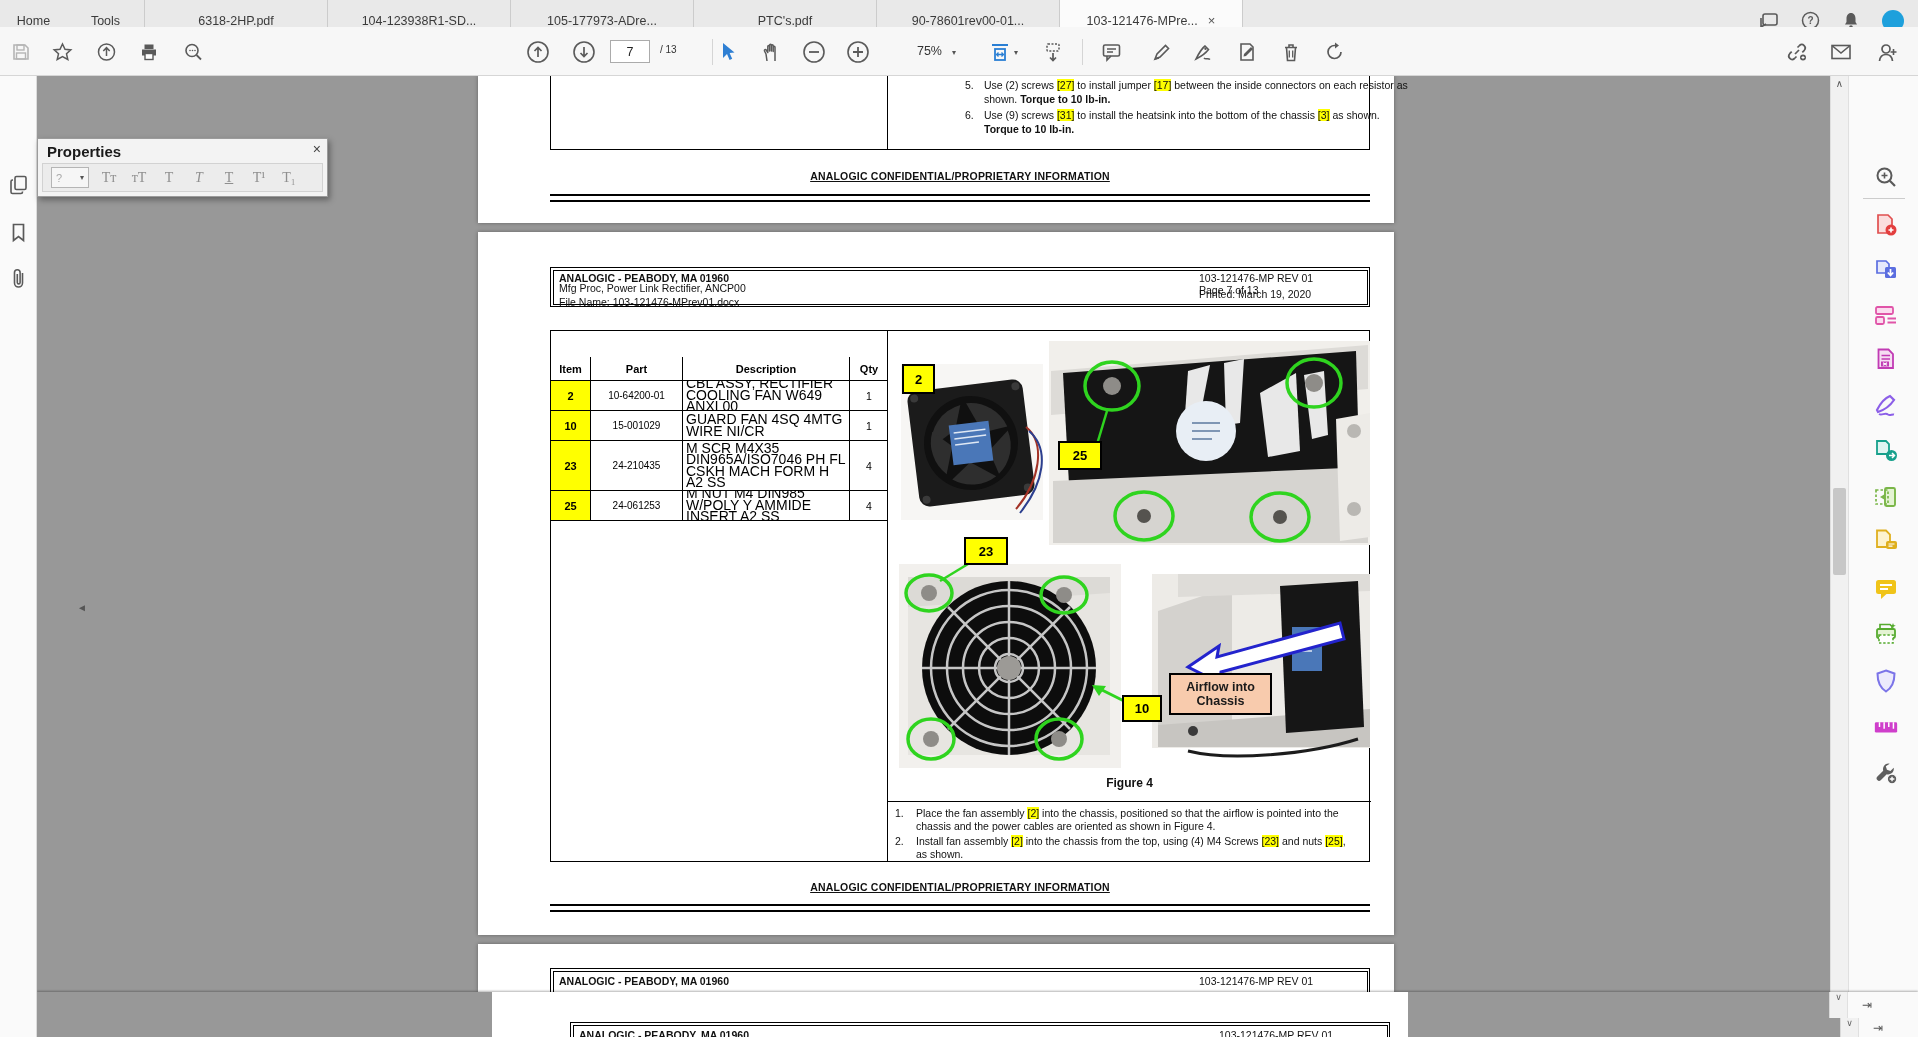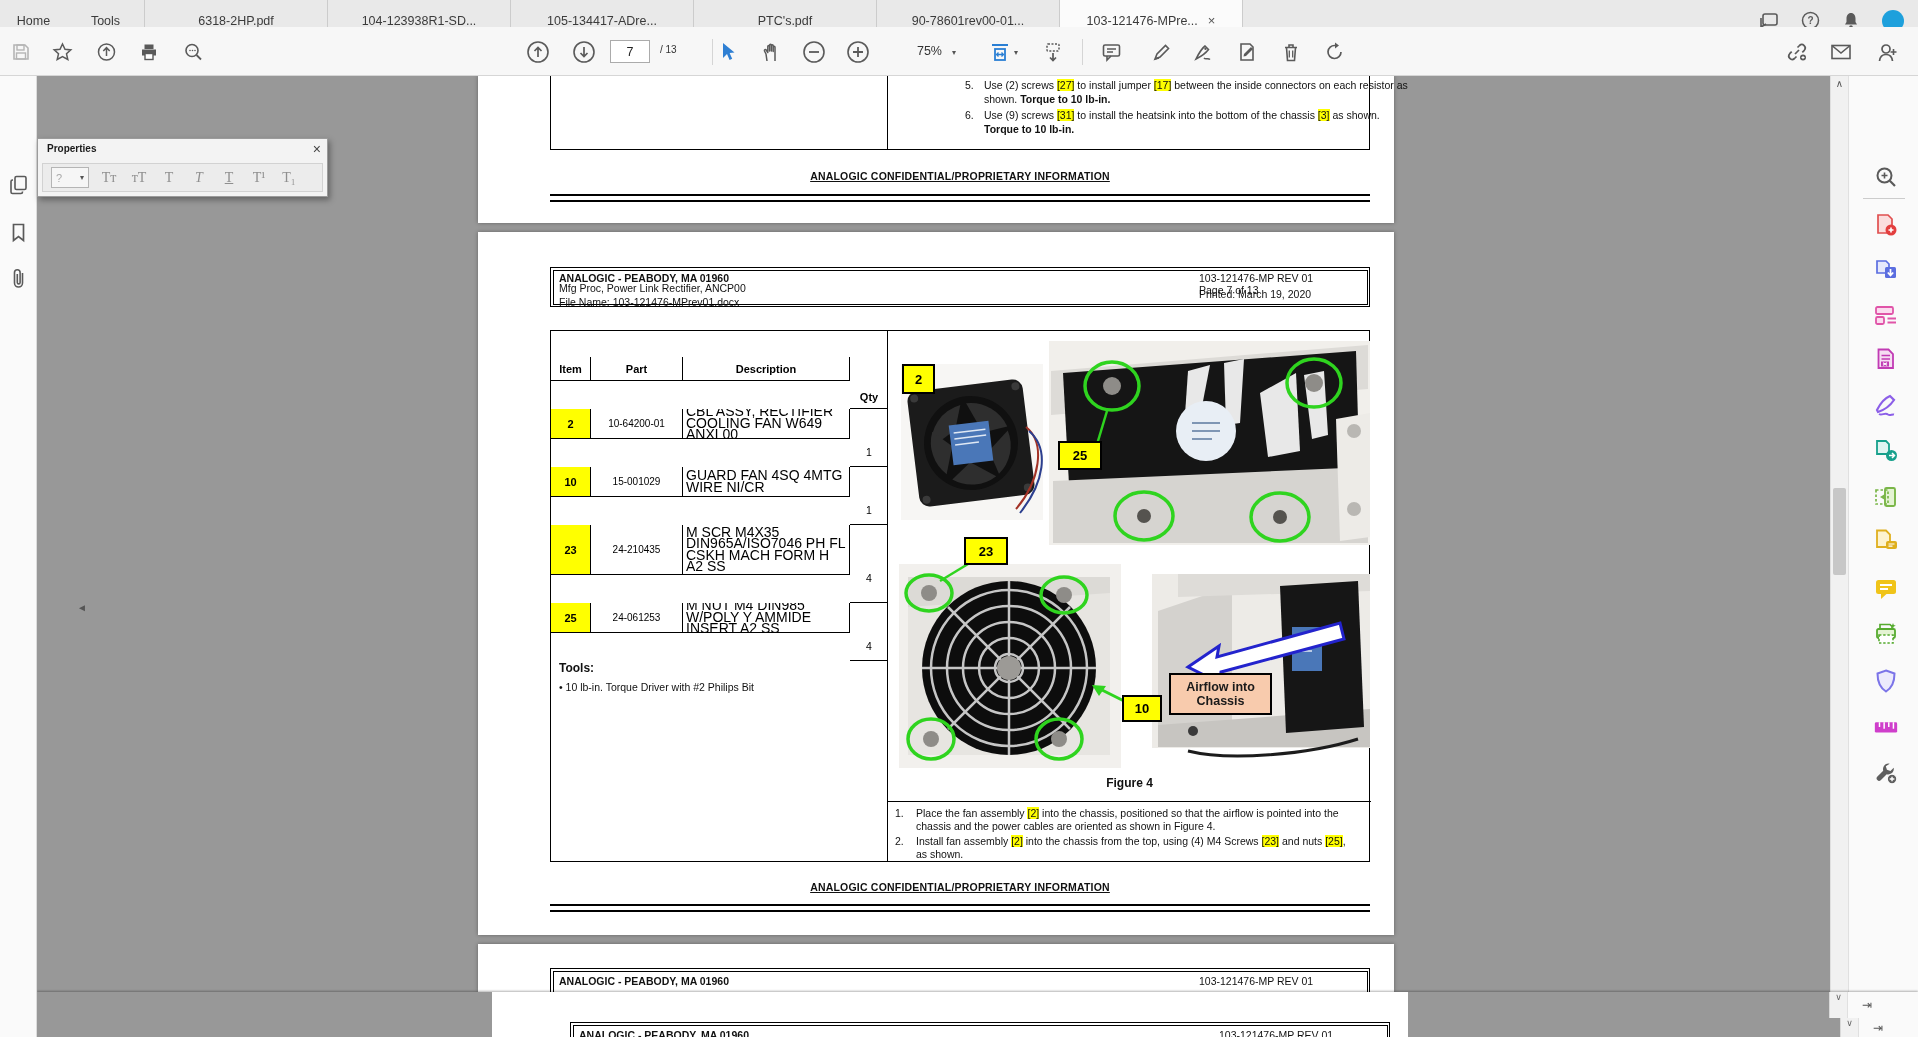--- a/index.html
+++ b/index.html
@@ -56,21 +56,21 @@
   .dbox .inner { position:absolute; inset:1.5px; border:1px solid #000; }
   .hline { position:absolute; font-size:10.5px; line-height:12px; color:#111; white-space:nowrap; }
   .hbold { font-weight:bold; }
 
   
   .maintable { position:absolute; left:72px; top:98px; width:820px; height:532px; border:1px solid #000; }
   .vdiv { position:absolute; left:336px; top:0; width:1px; height:100%; background:#000; }
   .sechdr { position:absolute; left:0; top:0; width:337px; height:26px; background:#d6e3bc; border-bottom:1px solid #000; display:flex; align-items:center; padding-left:6px; font-size:13.5px; font-weight:bold; color:#111; }
   .ptable { position:absolute; left:0; top:26px; width:337px; display:grid; grid-template-columns:40px 92px 167px 38px; }
   .ptable > div { border-right:1px solid #000; border-bottom:1px solid #000; display:flex; align-items:center; justify-content:center; text-align:center; overflow:hidden; }
-  .ptable > div:nth-child(4n) { border-right:none;margin-top:28px; }
+  .ptable > div:nth-child(4n) { border-right:none; }
   .ph { height:24px; font-weight:bold; font-size:11px; }
   .r30 { height:30px; } .r50 { height:50px; }
   .cit { background:#ffff00; font-weight:bold; font-size:11px; }
   .cpart { font-size:10px; }
   .cdesc { justify-content:flex-start !important; text-align:left !important; font-size:14px; line-height:11.5px; padding:1px 3px; }
   .cqty { font-size:10.5px; }
   .toolsblock { position:absolute; left:8px; top:330px; width:320px; }
   .toolsblock .tl { font-size:12px; font-weight:bold; color:#111; }
   .toolsblock .ti { margin-top:6px; font-size:10.5px; color:#111; padding-left:14px; text-indent:-14px; }
 
@@ -103,21 +103,21 @@
 
   
   .rightpanel { position:absolute; left:1848px; top:76px; width:70px; height:961px; background:#fafafa; border-left:1px solid #e0e0e0; z-index:10; }
   .rp { position:absolute; left:24px; width:26px; height:26px; display:flex; align-items:center; justify-content:center; }
   .rpdivider { position:absolute; left:14px; top:122px; width:42px; height:1px; background:#cccccc; }
   .collapse-r { position:absolute; left:2px; top:525px; color:#666; font-size:10px; z-index:11; }
   .collapse-l { position:absolute; left:40px; top:526px; color:#555; font-size:10px; z-index:5; }
 
   
   .props { position:absolute; left:37px; top:138px; width:291px; height:59px; background:#f3f3f3; border:1px solid #9b9b9b; box-shadow:2px 3px 6px rgba(0,0,0,.35); z-index:50; }
-  .props .ptitle { position:absolute; left:9px; top:4px; font-size:10px; font-weight:bold; color:#1a1a1a; }
+  .props .ptitle { position:absolute; left:9px; top:4px; font-size:15px; font-weight:bold; color:#1a1a1a; }
   .props .pclose { position:absolute; right:6px; top:2px; font-size:14px; color:#444; }
   .props .prow { position:absolute; left:4px; right:4px; top:24px; bottom:4px; background:#ececec; border:1px solid #d2d2d2; display:flex; align-items:center; gap:10px; padding:0 8px; }
   .combo { width:38px; height:21px; background:#f6f6f6; border:1px solid #b5b5b5; display:flex; align-items:center; justify-content:space-between; padding:0 4px; color:#aaa; font-size:11px; }
   .fbtn { color:#8f8f8f; font-size:14px; font-family:"Liberation Serif", serif; width:20px; text-align:center; }
   .fbtn.i { font-style:italic; }
   .fbtn.u { text-decoration:underline; }
 
   svg { display:block; }
 </style>
 </head>
@@ -130,21 +130,21 @@
   <div class="tab simple2">
       <span>Tools</span>
     </div>
   <div class="tab doc">
       <span>6318-2HP.pdf</span>
     </div>
   <div class="tab doc">
       <span>104-123938R1-SD...</span>
     </div>
   <div class="tab doc">
-      <span>105-134417-ADre...</span>
+      <span>105-177973-ADre...</span>
     </div>
   <div class="tab doc">
       <span>PTC's.pdf</span>
     </div>
   <div class="tab doc">
       <span>90-78601rev00-01...</span>
     </div>
   <div class="tab doc active">
     <span>103-121476-MPre...</span>
     <span class="x">×</span>
@@ -400,24 +400,20 @@
         <div class="r50 cpart">24-210435</div>
         <div class="r50 cdesc">M SCR M4X35 DIN965A/ISO7046 PH FL CSKH MACH FORM H A2 SS</div>
         <div class="r50 cqty">4</div>
 
         <div class="r30 cit">25</div>
         <div class="r30 cpart">24-061253</div>
         <div class="r30 cdesc">M NUT M4 DIN985 W/POLY Y AMMIDE INSERT A2 SS</div>
         <div class="r30 cqty">4</div>
       </div>
 
-      <div class="toolsblock">
-        <div class="tl">Tools:</div>
-        <div class="ti">•   10 lb-in. Torque Driver with #2 Philips Bit</div>
-      </div>
 
       <div class="figcell">
         <svg width="483" height="470" viewBox="0 0 483 470">
 
           <rect x="13" y="33" width="142" height="156" fill="#f7f6f4"></rect>
           <g transform="rotate(-7 83 112)">
             <rect x="25" y="54" width="116" height="116" rx="10" fill="#1b1b1b"></rect>
             <circle cx="83" cy="112" r="47" fill="#101010"></circle>
             <path d="M83 112 m-40 0 a40 40 0 0 1 34 -39 l-8 24 z" fill="#2e2e2e"></path>
             <path d="M83 72 a40 40 0 0 1 38 28 l-25 3 z" fill="#2e2e2e"></path>

